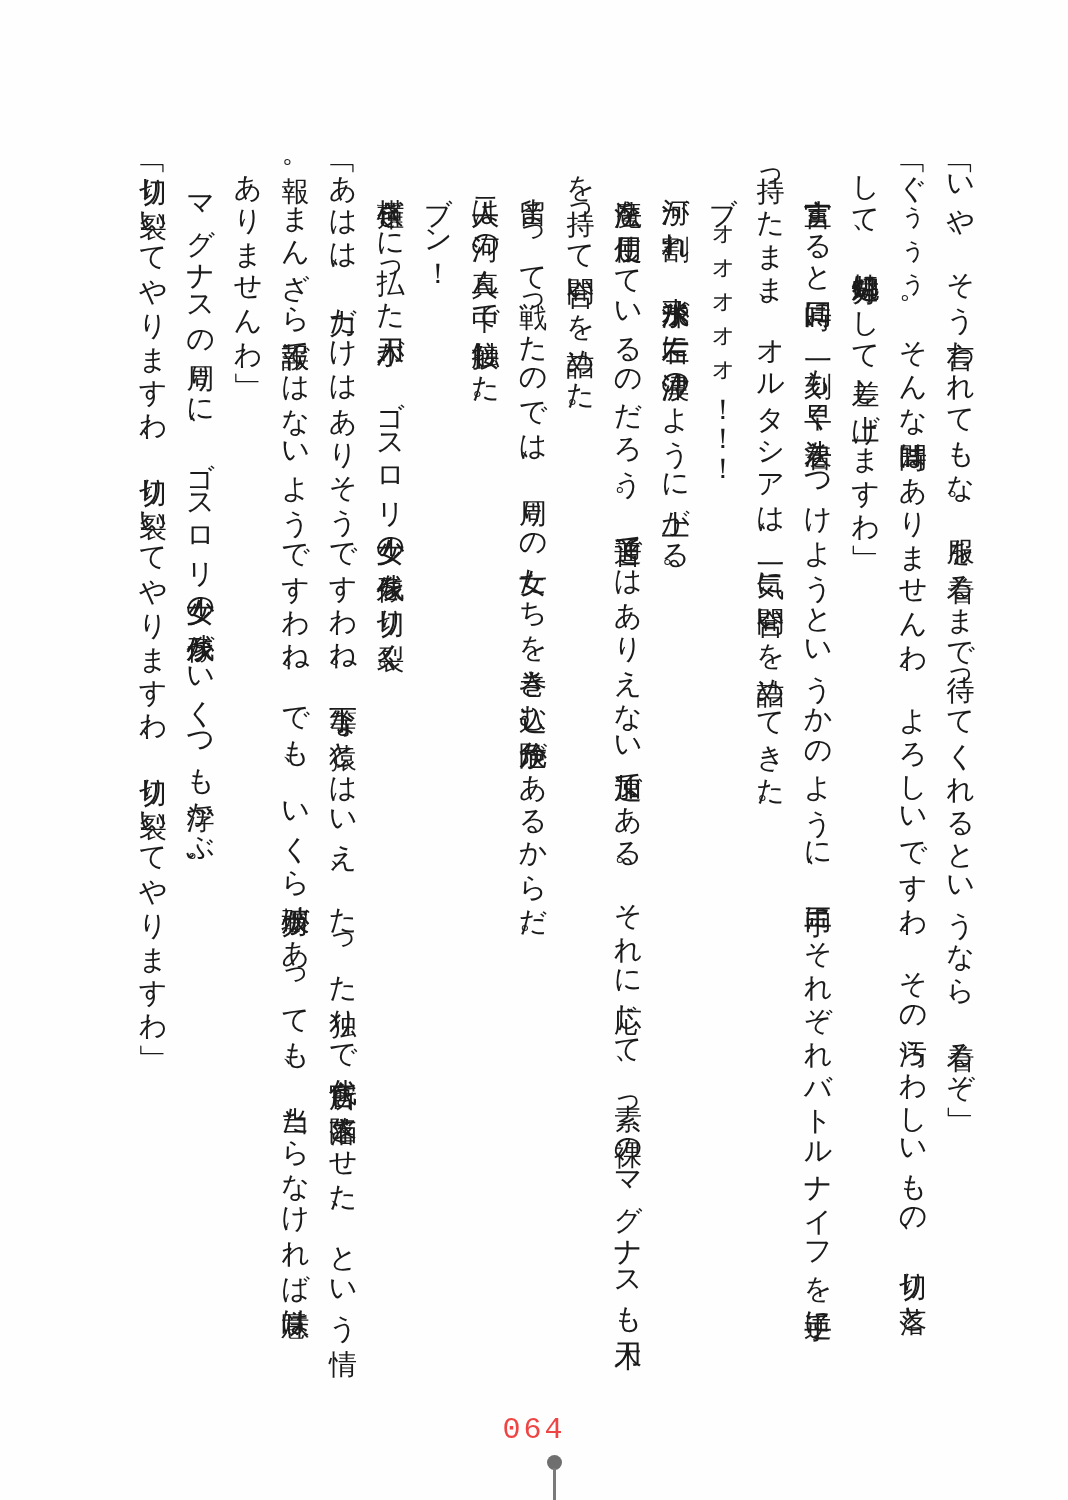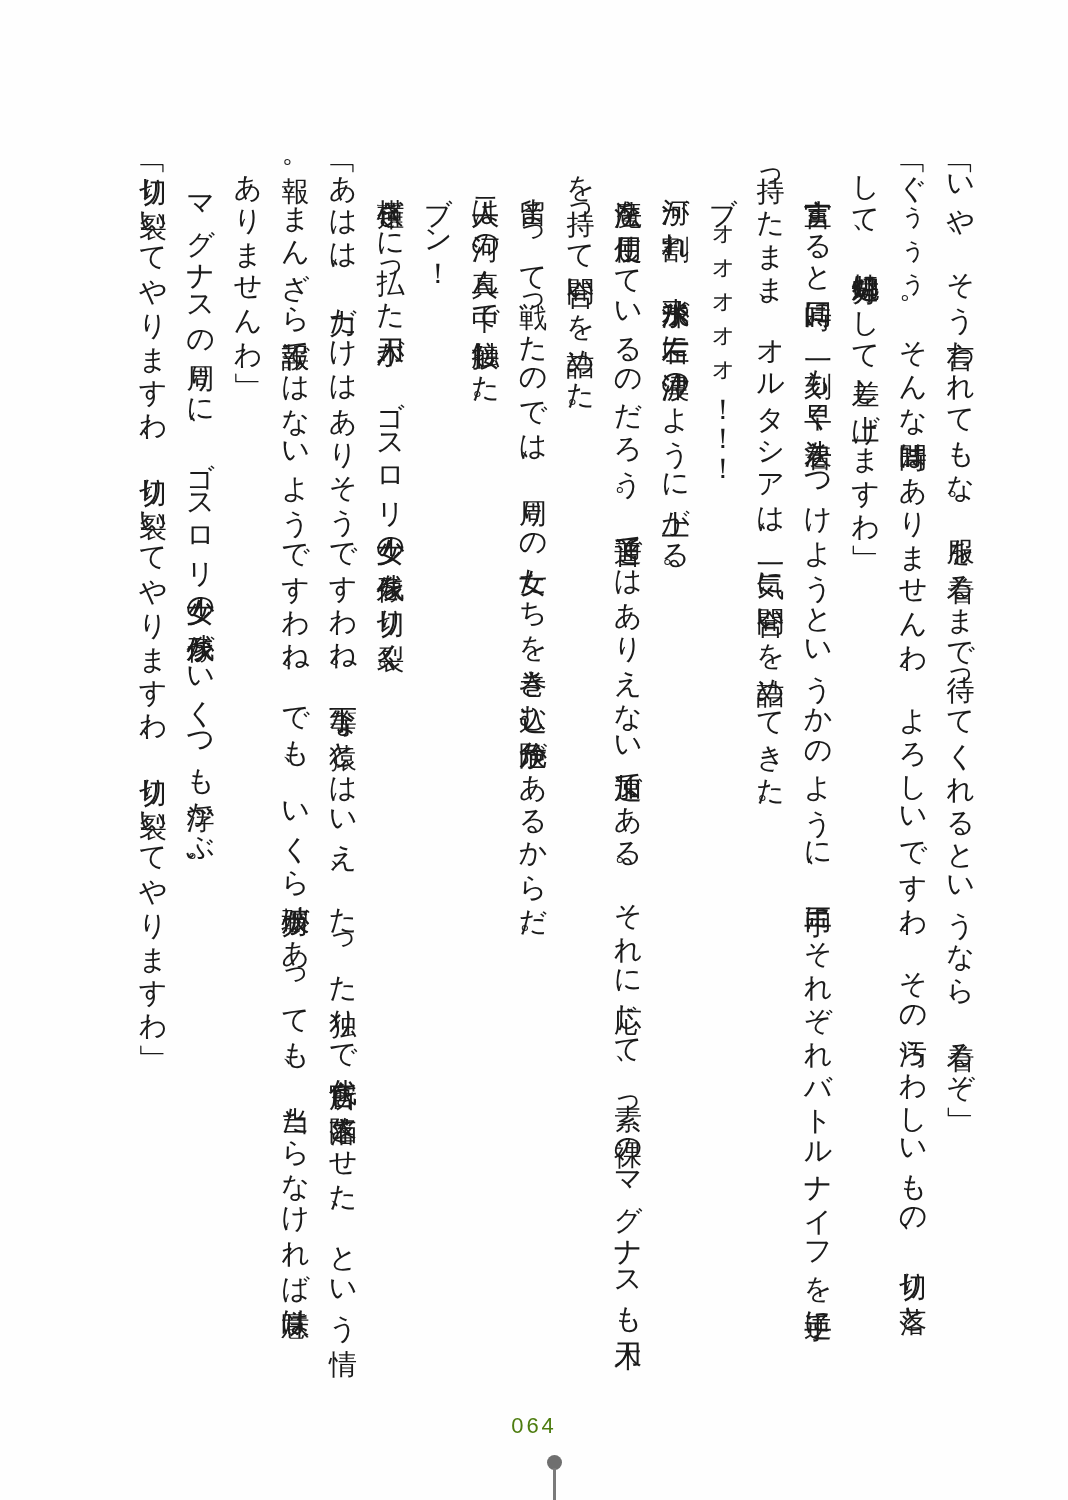--- a/index.html
+++ b/index.html
@@ -38,24 +38,24 @@
   .para.narration { text-indent: 0.8em; }
   .para.quote     { text-indent: 0; }
 
   
   .page-number {
     position: absolute;
     left: 0;
     right: 0;
     top: 1413px;
     text-align: center;
-    font-family: Liberation Sans, sans-serif;
-    font-size: 22px;
+    font-family: Liberation Mono, monospace;
+    font-size: 30px;
     font-weight: 400;
-    color: #4d7c0f;
+    color: #ef4444;
     letter-spacing: 3px;
   }
   .footer-dot {
     position: absolute;
     left: 547px;
     top: 1455px;
     width: 15px;
     height: 15px;
     border-radius: 50%;
     background: #6f6f6f;

